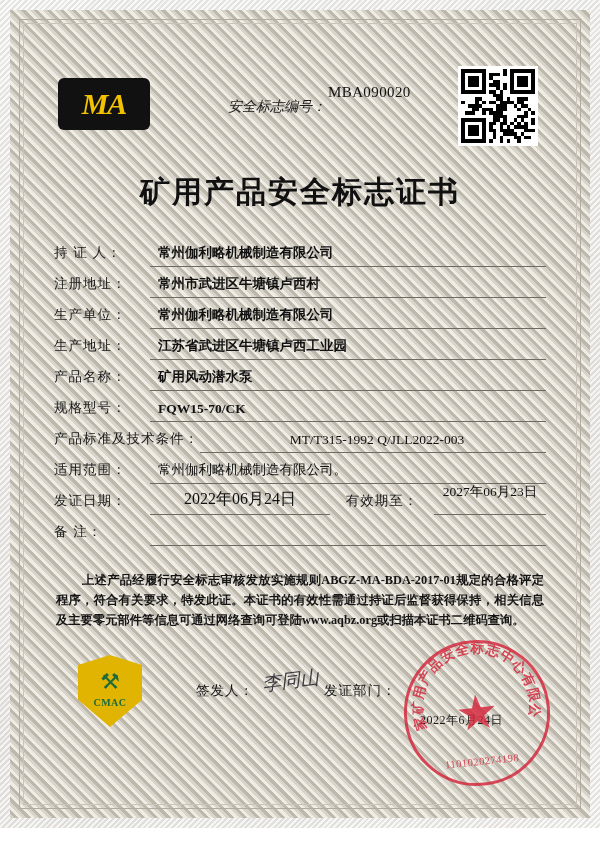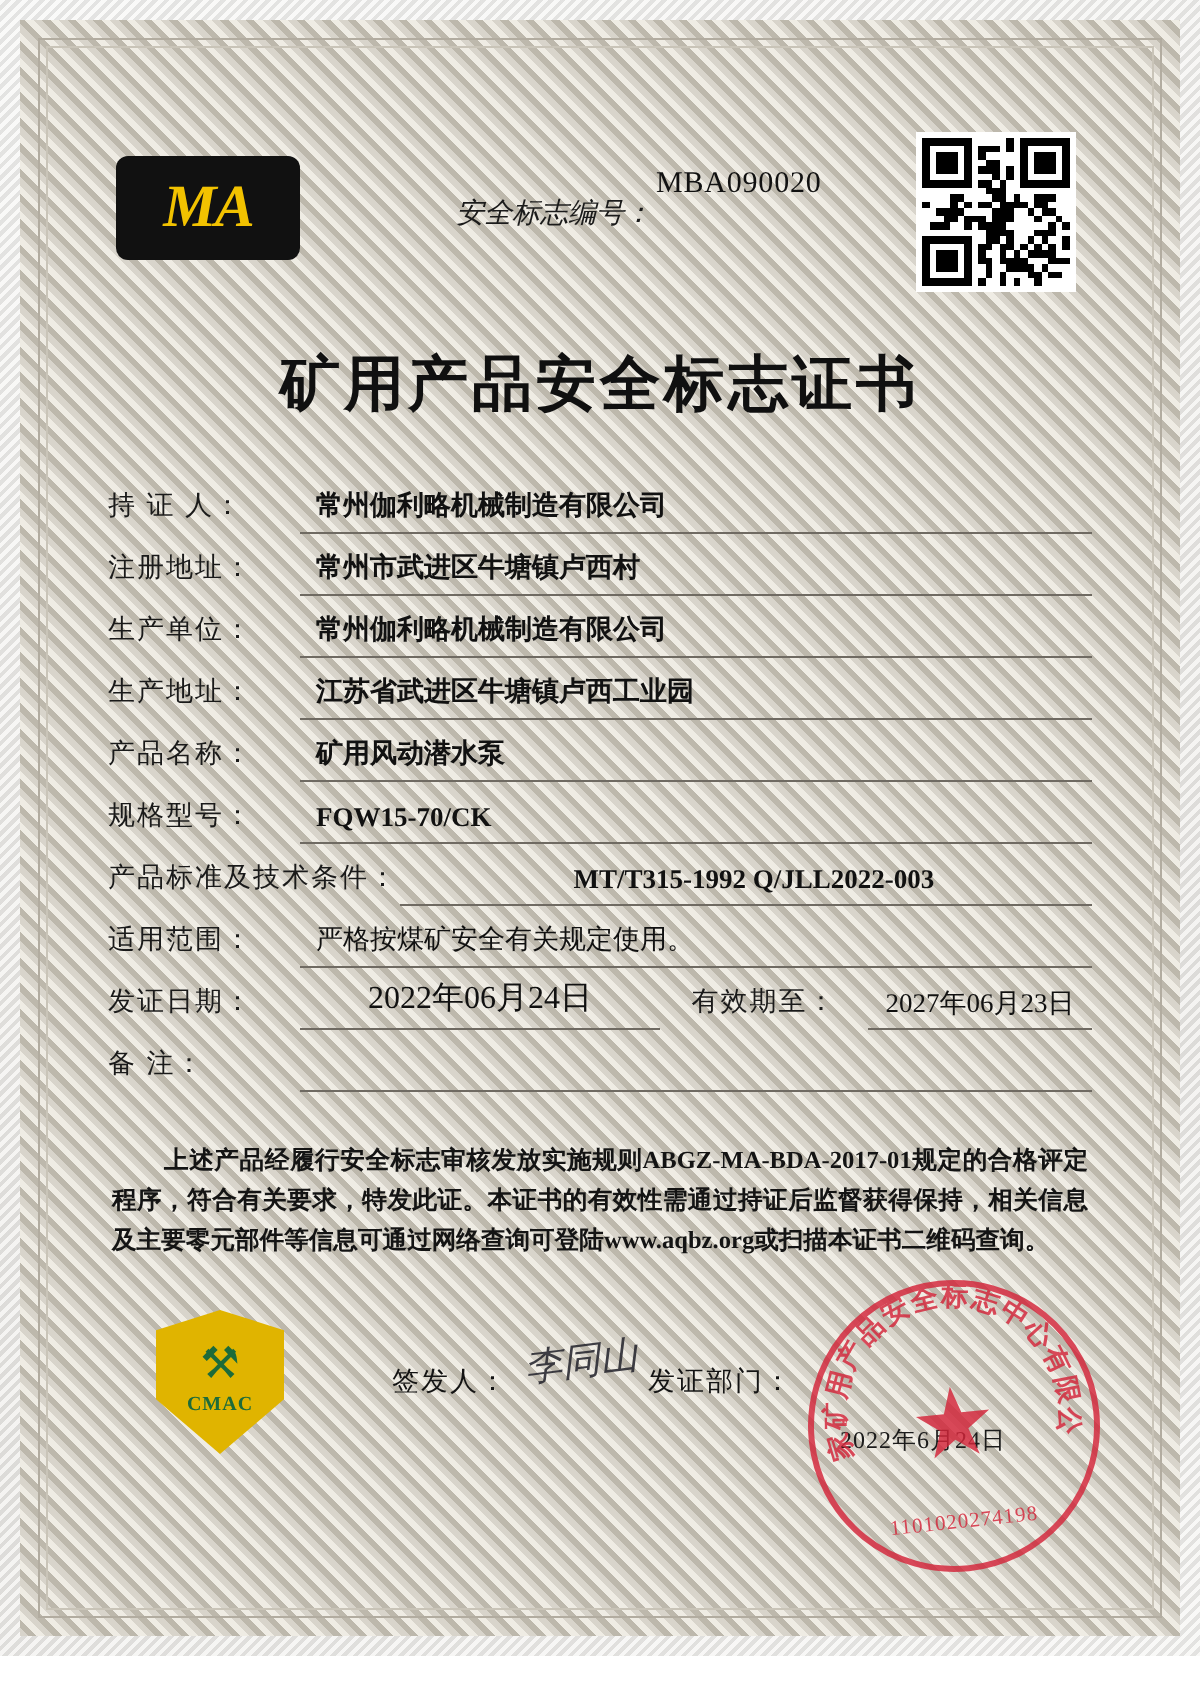--- a/index.html
+++ b/index.html
@@ -192,21 +192,21 @@
     font-size: 13.5px;
     color: #111;
     min-height: 20px;
     box-sizing: border-box;
   }
   .row .val.normal {
     font-weight: normal;
   }
   .row .val.center {
     text-align: center;
-    font-weight: bold;
+    font-weight: normal;
   }
   
   .row.split .val-left {
     width: 180px;
     flex: none;
     border-bottom: 1px solid #6f6a62;
     text-align: center;
     padding-bottom: 4px;
     font-family: "Liberation Serif", serif;
     font-size: 16px;
@@ -218,21 +218,21 @@
     text-align: center;
     font-size: 13.5px;
     color: #1a1a1a;
     padding-bottom: 5px;
     letter-spacing: 1px;
   }
   .row.split .val-right {
     flex: 1;
     border-bottom: 1px solid #6f6a62;
     text-align: center;
-    padding-bottom: 3px;
+    padding-bottom: 13px;
     font-family: "Liberation Serif", serif;
     font-size: 13.5px;
     color: #111;
   }
   .row.remark .val {
     min-height: 46px;
   }
 
   
   .statement {
@@ -959,21 +959,21 @@
       <div class="val">FQW15-70/CK</div>
     </div>
 
     <div class="row">
       <div class="lbl" style="width:146px">产品标准及技术条件：</div>
       <div class="val center">MT/T315-1992  Q/JLL2022-003</div>
     </div>
 
     <div class="row">
       <div class="lbl">适用范围：</div>
-      <div class="val normal">严格按煤矿安全有关规定使用。</div>
+      <div class="val normal">常州伽利略机械制造有限公司。</div>
     </div>
 
     <div class="row split">
       <div class="lbl">发证日期：</div>
       <div class="val-left">2022年06月24日</div>
       <div class="mid-lbl">有效期至：</div>
       <div class="val-right">2027年06月23日</div>
     </div>
 
     <div class="row remark">

